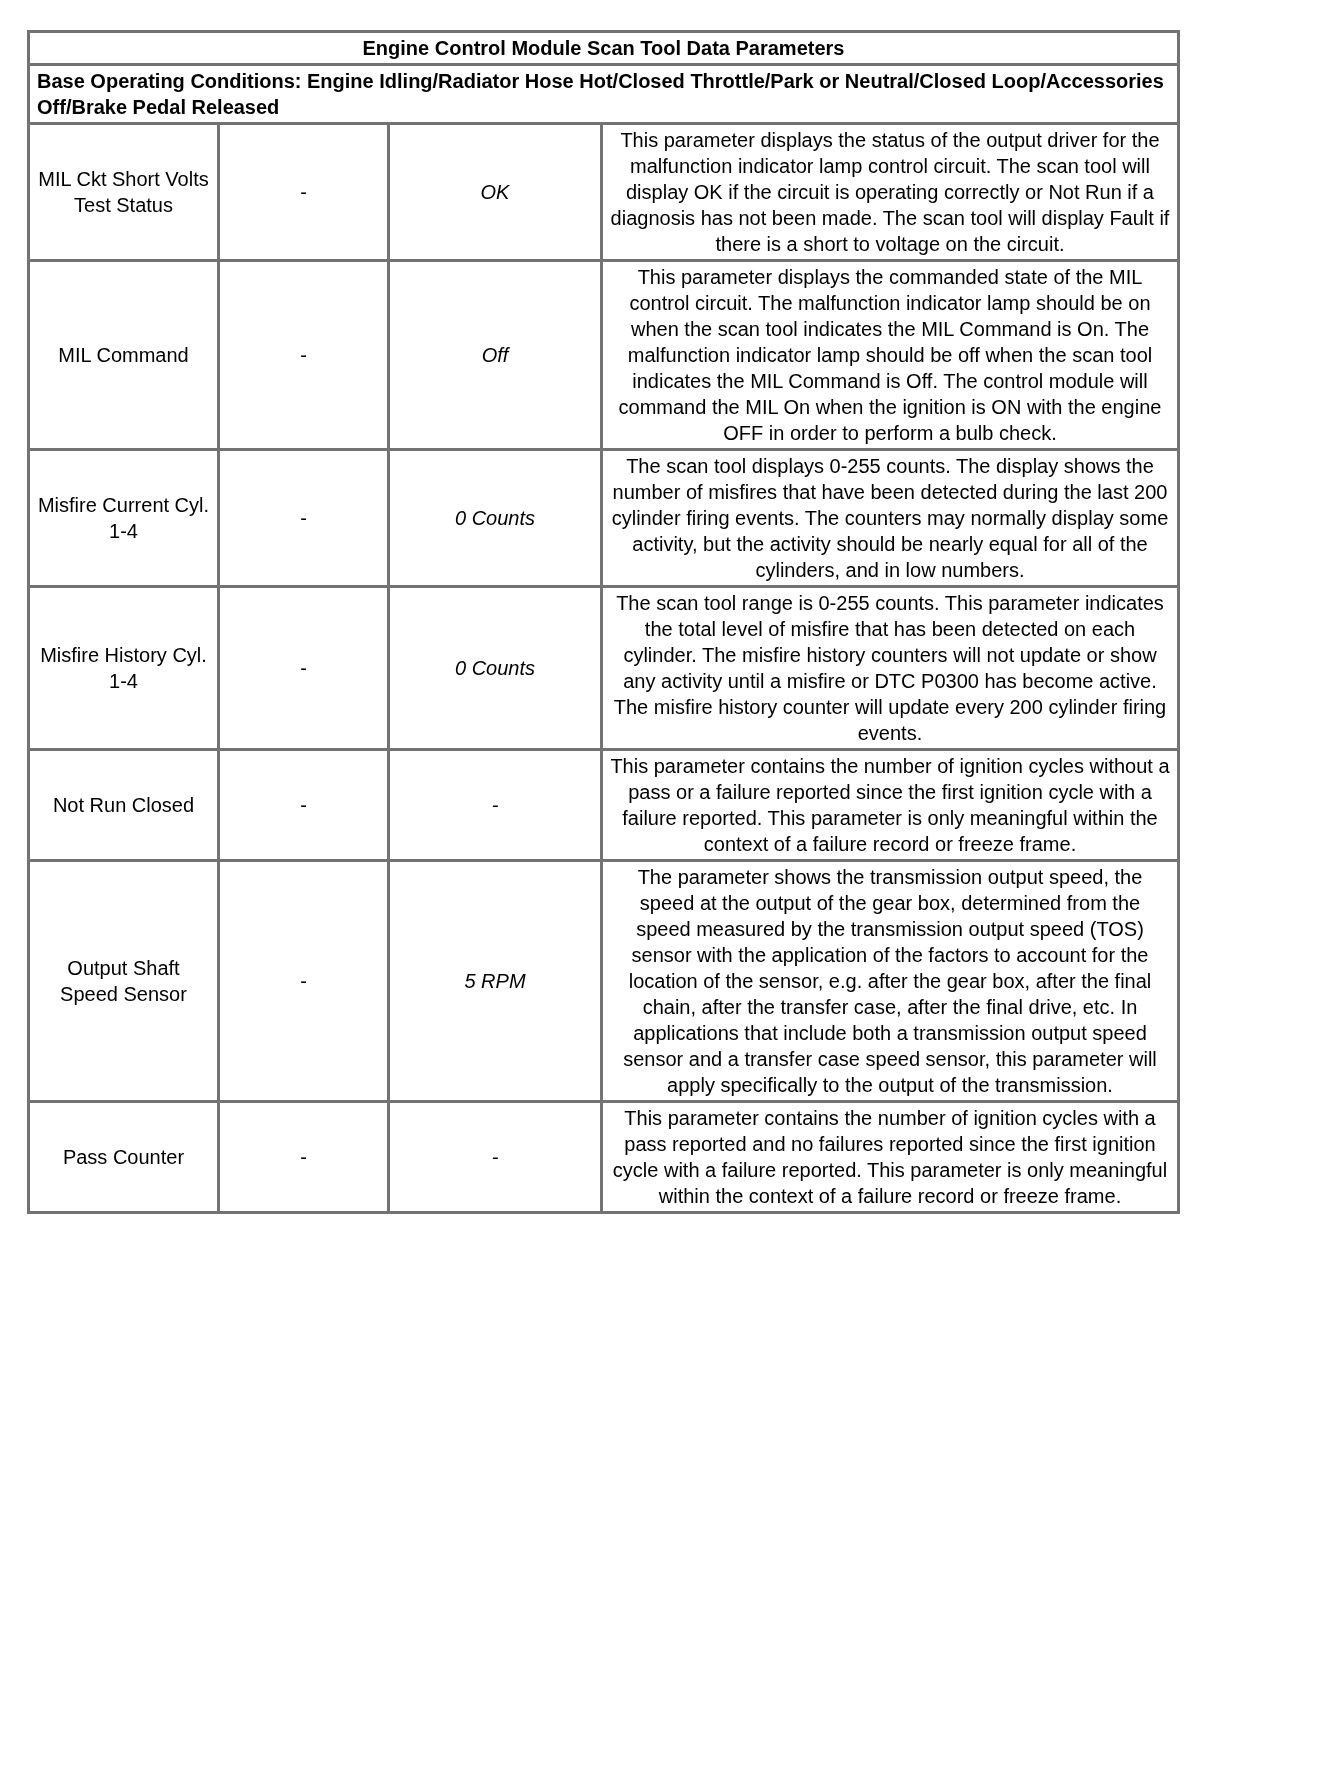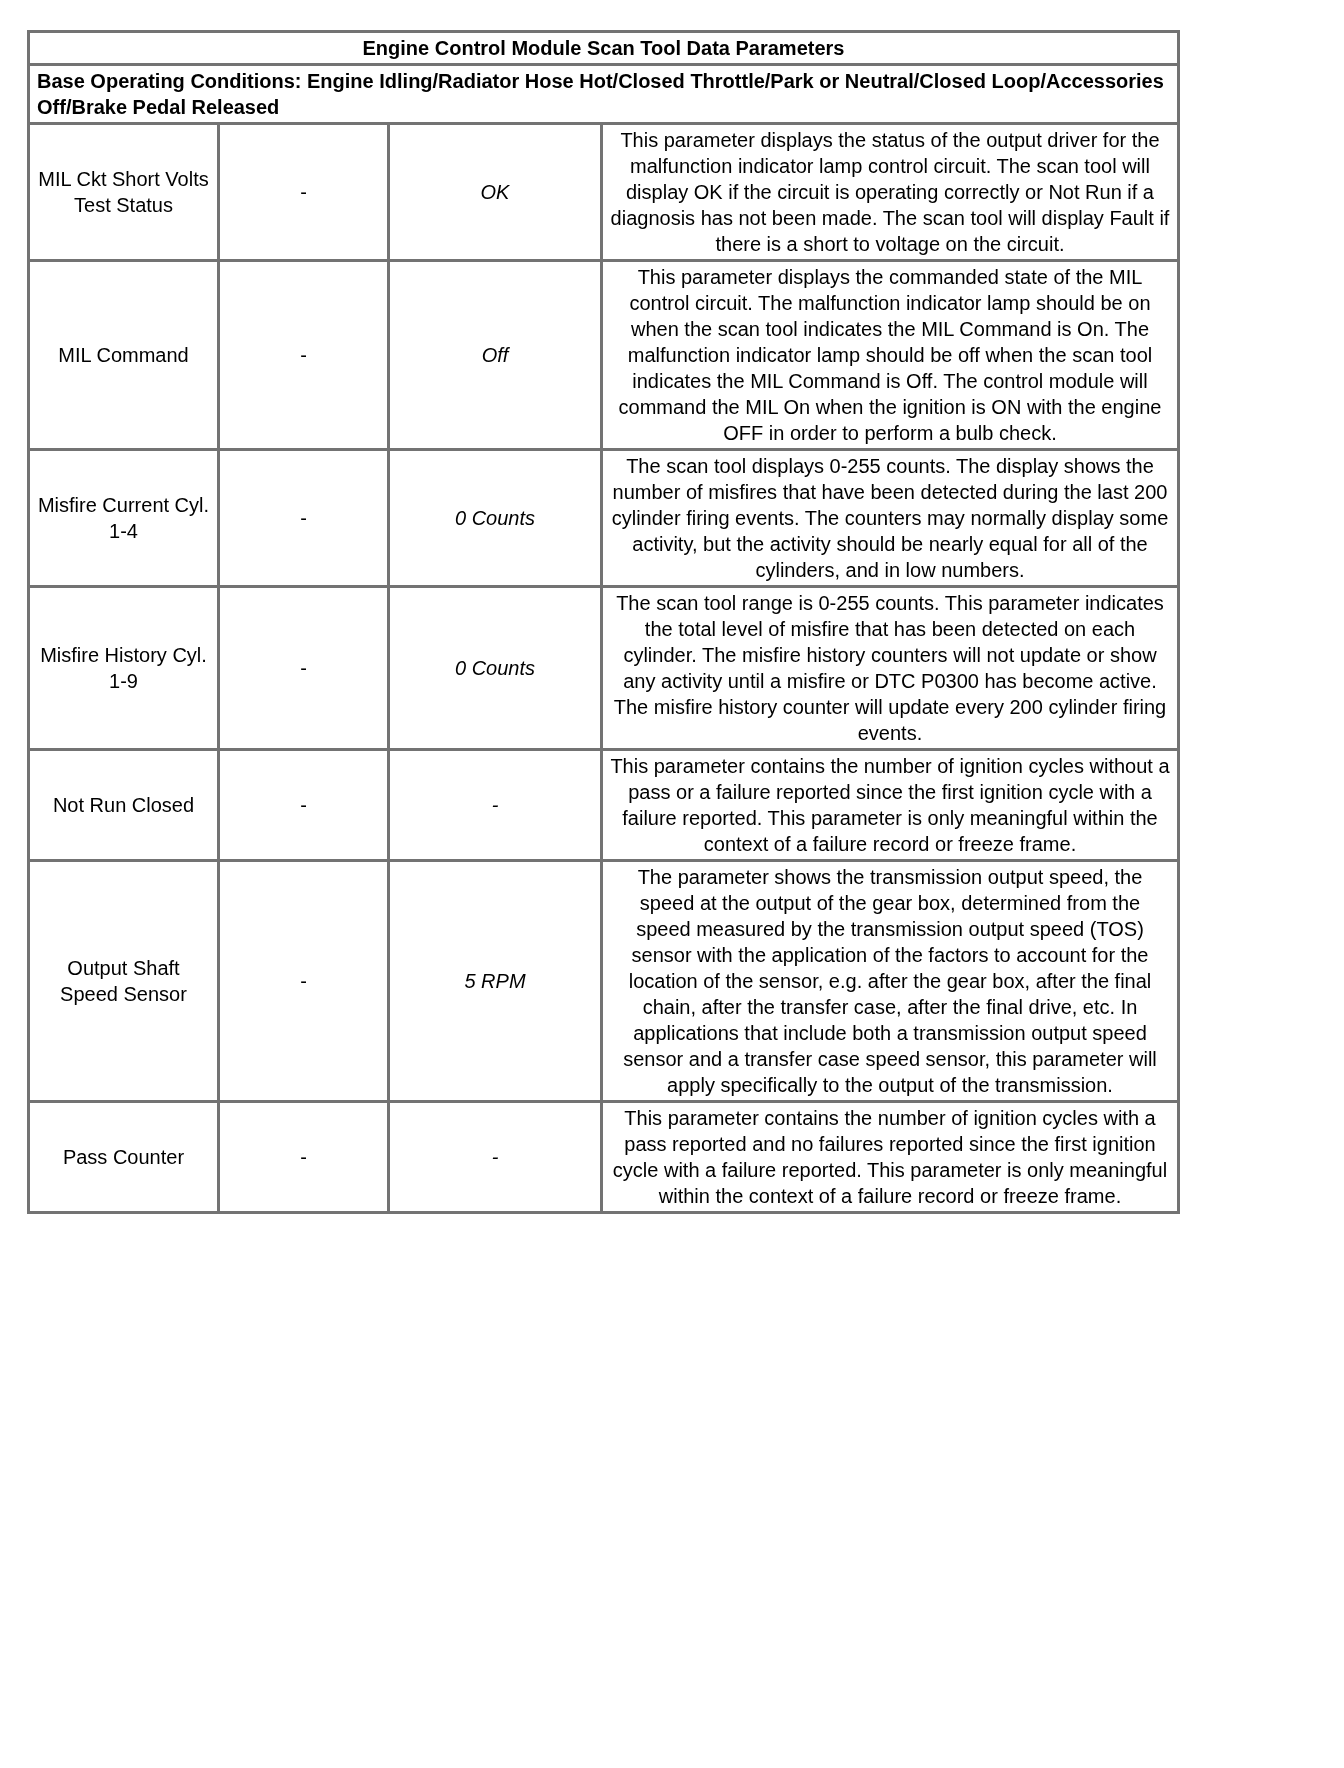--- a/index.html
+++ b/index.html
@@ -97,21 +97,21 @@
         <td class="value-cell">Off</td>
         <td class="desc-cell">This parameter displays the commanded state of the MIL control circuit. The malfunction indicator lamp should be on when the scan tool indicates the MIL Command is On. The malfunction indicator lamp should be off when the scan tool indicates the MIL Command is Off. The control module will command the MIL On when the ignition is ON with the engine OFF in order to perform a bulb check.</td>
       </tr>
       <tr>
         <td class="param-cell">Misfire Current Cyl. 1-4</td>
         <td class="state-cell">-</td>
         <td class="value-cell">0 Counts</td>
         <td class="desc-cell">The scan tool displays 0-255 counts. The display shows the number of misfires that have been detected during the last 200 cylinder firing events. The counters may normally display some activity, but the activity should be nearly equal for all of the cylinders, and in low numbers.</td>
       </tr>
       <tr>
-        <td class="param-cell">Misfire History Cyl. 1-9</td>
+        <td class="param-cell">Misfire History Cyl. 1-4</td>
         <td class="state-cell">-</td>
         <td class="value-cell">0 Counts</td>
         <td class="desc-cell">The scan tool range is 0-255 counts. This parameter indicates the total level of misfire that has been detected on each cylinder. The misfire history counters will not update or show any activity until a misfire or DTC P0300 has become active. The misfire history counter will update every 200 cylinder firing events.</td>
       </tr>
       <tr>
         <td class="param-cell">Not Run Closed</td>
         <td class="state-cell">-</td>
         <td class="value-cell">-</td>
         <td class="desc-cell">This parameter contains the number of ignition cycles without a pass or a failure reported since the first ignition cycle with a failure reported. This parameter is only meaningful within the context of a failure record or freeze frame.</td>
       </tr>

